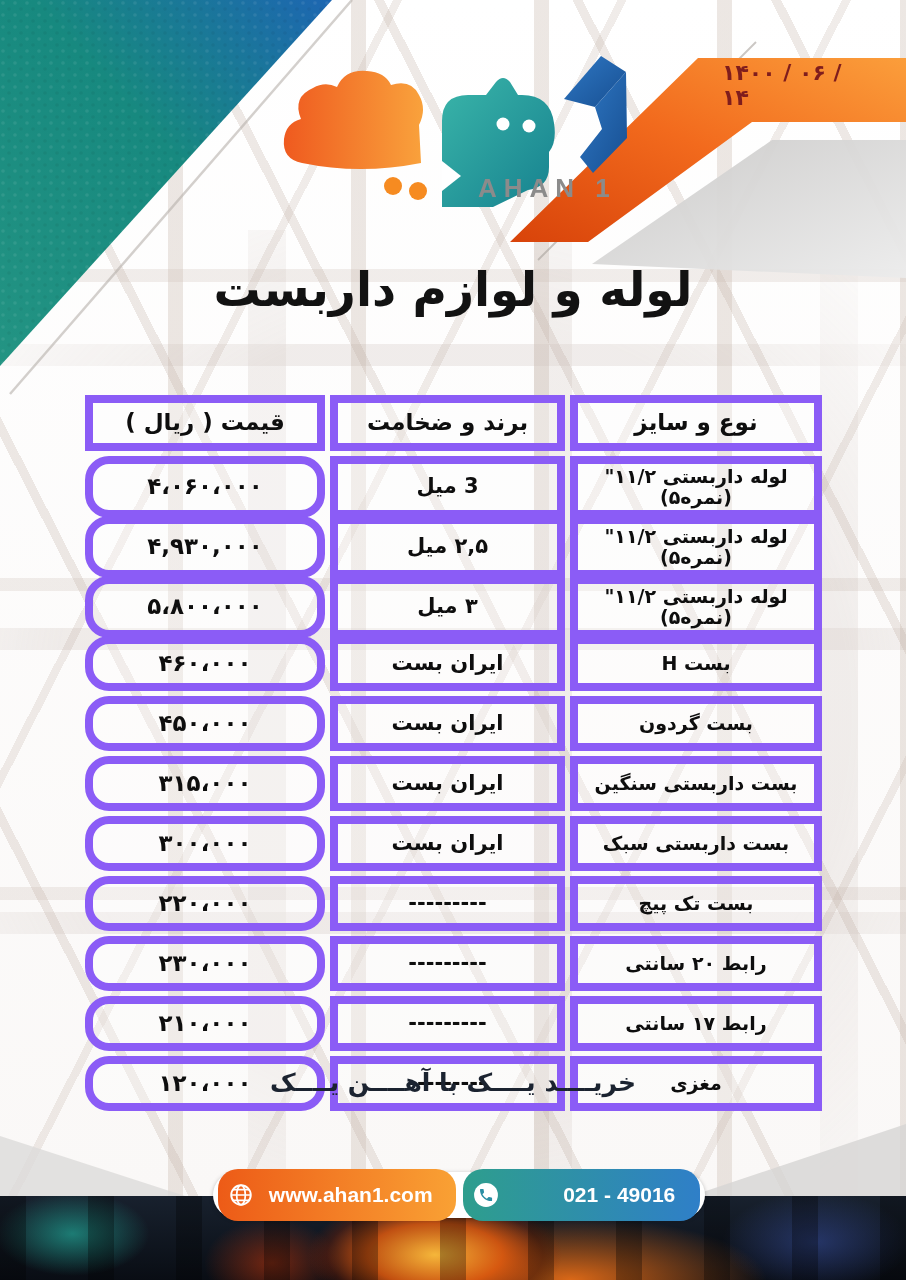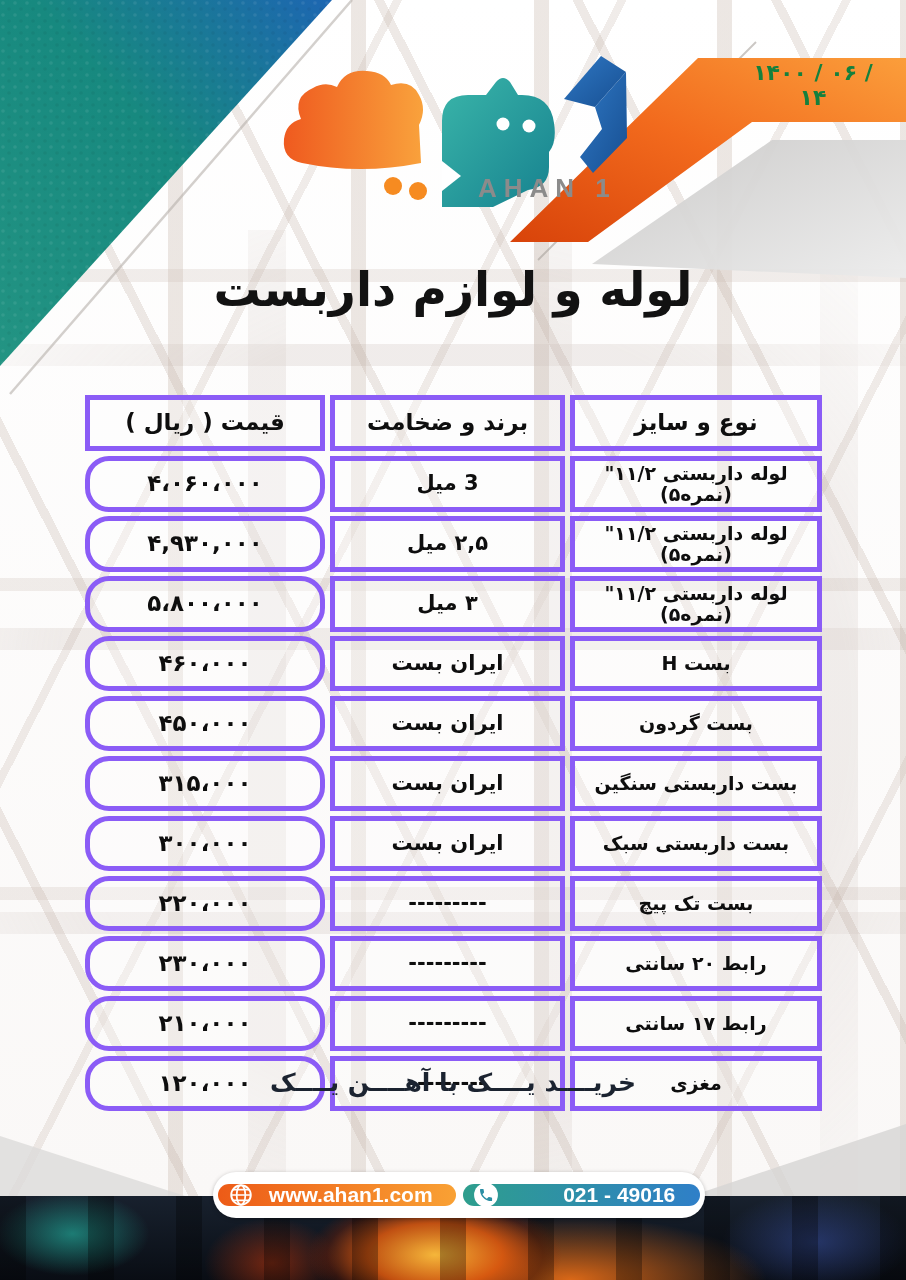--- a/index.html
+++ b/index.html
@@ -12,46 +12,46 @@
       repeating-linear-gradient(-63deg, transparent 0 192px, rgba(198,182,172,.26) 192px 200px),
       repeating-linear-gradient(90deg, transparent 0 168px, rgba(206,192,182,.38) 168px 183px),
       repeating-linear-gradient(0deg, transparent 0 296px, rgba(206,193,185,.28) 296px 309px),
       linear-gradient(#ffffff,#faf8f7);}
   .bg-clamps{position:absolute;left:0;top:230px;right:0;bottom:84px;opacity:.5;
     background:
       repeating-linear-gradient(90deg, transparent 0 248px, rgba(186,170,162,.35) 248px 286px),
       repeating-linear-gradient(0deg, transparent 0 262px, rgba(186,170,162,.4) 262px 284px);
     -webkit-mask-image:radial-gradient(circle at 50% 50%, #000 0 60%, transparent 100%);}
   .hdr-svg{position:absolute;left:0;top:0;}
-  .date-badge{position:absolute;top:68px;right:18px;width:150px;height:34px;
+  .date-badge{position:absolute;top:68px;right:34px;width:150px;height:34px;
     display:flex;align-items:center;justify-content:center;
-    color:#15803d;font-weight:bold;font-size:22px;direction:ltr;text-align:center;}
+    color:#7f1d1d;font-weight:bold;font-size:22px;direction:ltr;}
   .logo-latin{position:absolute;left:478px;top:173px;width:170px;
     font-family:"Liberation Sans","DejaVu Sans",sans-serif;
     font-weight:bold;font-size:26px;letter-spacing:7px;color:#8b8b8b;}
   .page-title{position:absolute;left:0;right:0;top:262px;text-align:center;
     font-size:47px;font-weight:bold;color:#121212;direction:rtl;}
   
   .price-table{position:absolute;left:85px;top:395px;display:flex;flex-direction:column;gap:5px;}
   .t-row{display:grid;grid-template-columns:252px 235px 240px;gap:5px;direction:rtl;height:55px;}
   .t-row.hd{height:56px;}
-  .cell{box-sizing:border-box;border:5px solid #8b5cf6;background:rgba(255,255,255,.30);
+  .cell{box-sizing:border-box;border:8px solid #8b5cf6;background:rgba(255,255,255,.30);
     display:flex;align-items:center;justify-content:center;text-align:center;
     font-weight:bold;color:#0e0e0e;direction:rtl;line-height:1.1;padding:2px 6px;}
   .cell.head{font-size:23px;}
   .cell.type{font-size:19px;}
   .cell.brand{font-size:21px;}
   .cell.price{font-size:23px;letter-spacing:.5px;border-radius:24px;}
   
   .tagline{position:absolute;left:0;right:0;top:1068px;text-align:center;
     font-size:25px;font-weight:bold;color:#1b2330;direction:rtl;}
   .contact-bar{position:absolute;left:213px;top:1172px;width:492px;height:46px;
     background:#fff;border-radius:26px;display:flex;align-items:center;gap:7px;
     padding:0 5px;box-sizing:border-box;box-shadow:0 1px 4px rgba(0,0,0,.25);z-index:5;}
-  .pill{height:22px;border-radius:20px;flex:1;display:flex;align-items:center;
+  .pill{height:52px;border-radius:20px;flex:1;display:flex;align-items:center;
     color:#fff;font-family:"Liberation Sans","DejaVu Sans",sans-serif;
     font-weight:bold;font-size:21px;}
   .pill.web{background:linear-gradient(90deg,#ed5b17,#f9a134);}
   .pill.tel{background:linear-gradient(90deg,#2e9e8d,#2f7fc8);gap:48px;}
   .pill .ic{width:26px;height:26px;margin:0 8px 0 10px;flex:0 0 auto;}
   .pill .txt{flex:1;text-align:center;padding-right:16px;}
   .furnace{position:absolute;left:0;bottom:0;width:906px;height:84px;
     background:
       radial-gradient(150px 70px at 48% 70%, rgba(255,190,60,.95), rgba(236,94,14,.8) 45%, rgba(130,35,6,.35) 72%, transparent 85%),
       radial-gradient(280px 90px at 63% 100%, rgba(255,120,24,.85), transparent 70%),

